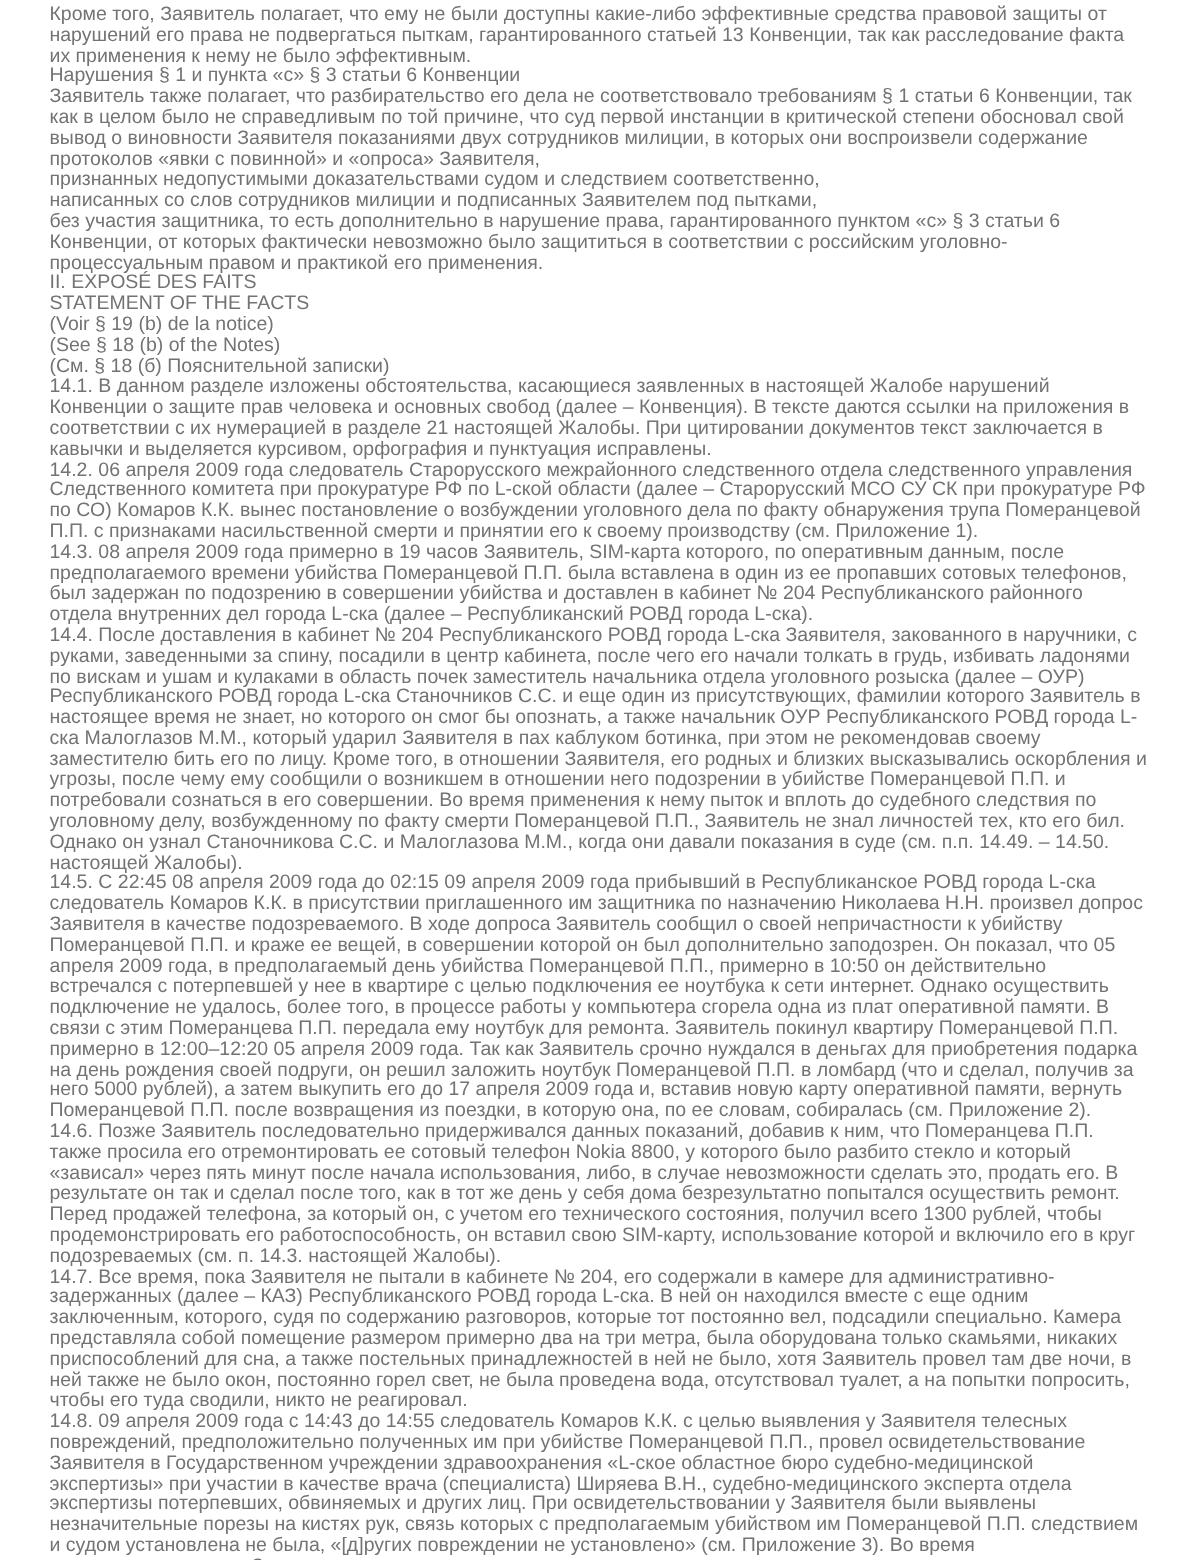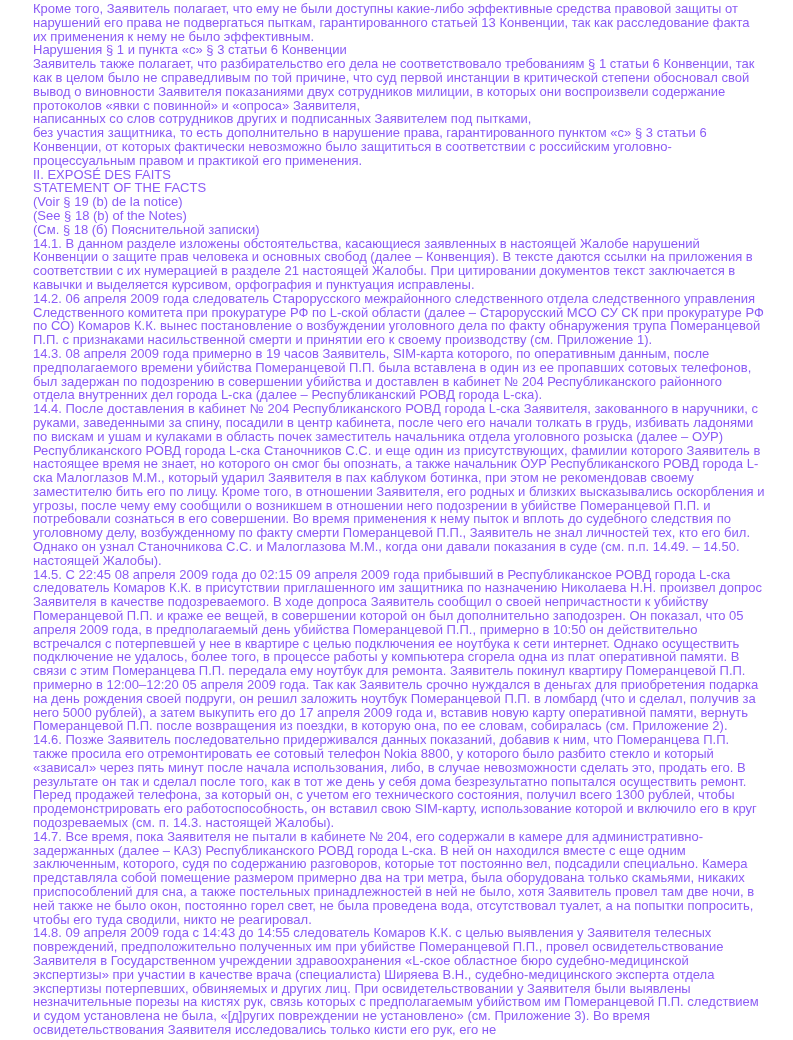--- a/index.html
+++ b/index.html
@@ -19,35 +19,36 @@
     padding: 2px 28px 0 33px;
     overflow: hidden;
     background: #ffffff;
   }
   .doc-text .para {
     margin: 0;
     padding: 0;
     font-family: "Liberation Sans", "DejaVu Sans", sans-serif;
     font-size: 13px;
     line-height: 13.8px;
-    color: #8b5cf6;
+    color: #737373;
     text-align: left;
     word-spacing: normal;
     letter-spacing: 0;
   }
 </style>
 </head>
 <body>
 
 <main class="page">
   <div class="doc-text" id="doc-text">
       <p class="para">Кроме того, Заявитель полагает, что ему не были доступны какие-либо эффективные средства правовой защиты от нарушений его права не подвергаться пыткам, гарантированного статьей 13 Конвенции, так как расследование факта их применения к нему не было эффективным.</p>
       <p class="para">Нарушения § 1 и пункта «с» § 3 статьи 6 Конвенции</p>
       <p class="para">Заявитель также полагает, что разбирательство его дела не соответствовало требованиям § 1 статьи 6 Конвенции, так как в целом было не справедливым по той причине, что суд первой инстанции в критической степени обосновал свой вывод о виновности Заявителя показаниями двух сотрудников милиции, в которых они воспроизвели содержание протоколов «явки с повинной» и «опроса» Заявителя,</p>
-      <p class="para">написанных со слов сотрудников других и подписанных Заявителем под пытками,</p>
+      <p class="para">признанных недопустимыми доказательствами судом и следствием соответственно,</p>
+      <p class="para">написанных со слов сотрудников милиции и подписанных Заявителем под пытками,</p>
       <p class="para">без участия защитника, то есть дополнительно в нарушение права, гарантированного пунктом «с» § 3 статьи 6 Конвенции, от которых фактически невозможно было защититься в соответствии с российским уголовно-процессуальным правом и практикой его применения.</p>
       <p class="para">II. EXPOSÉ DES FAITS</p>
       <p class="para">STATEMENT OF THE FACTS</p>
       <p class="para">(Voir § 19 (b) de la notice)</p>
       <p class="para">(See § 18 (b) of the Notes)</p>
       <p class="para">(См. § 18 (б) Пояснительной записки)</p>
       <p class="para">14.1. В данном разделе изложены обстоятельства, касающиеся заявленных в настоящей Жалобе нарушений Конвенции о защите прав человека и основных свобод (далее – Конвенция). В тексте даются ссылки на приложения в соответствии с их нумерацией в разделе 21 настоящей Жалобы. При цитировании документов текст заключается в кавычки и выделяется курсивом, орфография и пунктуация исправлены.</p>
       <p class="para">14.2. 06 апреля 2009 года следователь Старорусского межрайонного следственного отдела следственного управления Следственного комитета при прокуратуре РФ по L-ской области (далее – Старорусский МСО СУ СК при прокуратуре РФ по СО) Комаров К.К. вынес постановление о возбуждении уголовного дела по факту обнаружения трупа Померанцевой П.П. с признаками насильственной смерти и принятии его к своему производству (см. Приложение 1).</p>
       <p class="para">14.3. 08 апреля 2009 года примерно в 19 часов Заявитель, SIM-карта которого, по оперативным данным, после предполагаемого времени убийства Померанцевой П.П. была вставлена в один из ее пропавших сотовых телефонов, был задержан по подозрению в совершении убийства и доставлен в кабинет № 204 Республиканского районного отдела внутренних дел города L-ска (далее – Республиканский РОВД города L-ска).</p>
       <p class="para">14.4. После доставления в кабинет № 204 Республиканского РОВД города L-ска Заявителя, закованного в наручники, с руками, заведенными за спину, посадили в центр кабинета, после чего его начали толкать в грудь, избивать ладонями по вискам и ушам и кулаками в область почек заместитель начальника отдела уголовного розыска (далее – ОУР) Республиканского РОВД города L-ска Станочников С.С. и еще один из присутствующих, фамилии которого Заявитель в настоящее время не знает, но которого он смог бы опознать, а также начальник ОУР Республиканского РОВД города L-ска Малоглазов М.М., который ударил Заявителя в пах каблуком ботинка, при этом не рекомендовав своему заместителю бить его по лицу. Кроме того, в отношении Заявителя, его родных и близких высказывались оскорбления и угрозы, после чему ему сообщили о возникшем в отношении него подозрении в убийстве Померанцевой П.П. и потребовали сознаться в его совершении. Во время применения к нему пыток и вплоть до судебного следствия по уголовному делу, возбужденному по факту смерти Померанцевой П.П., Заявитель не знал личностей тех, кто его бил. Однако он узнал Станочникова С.С. и Малоглазова М.М., когда они давали показания в суде (см. п.п. 14.49. – 14.50. настоящей Жалобы).</p>

